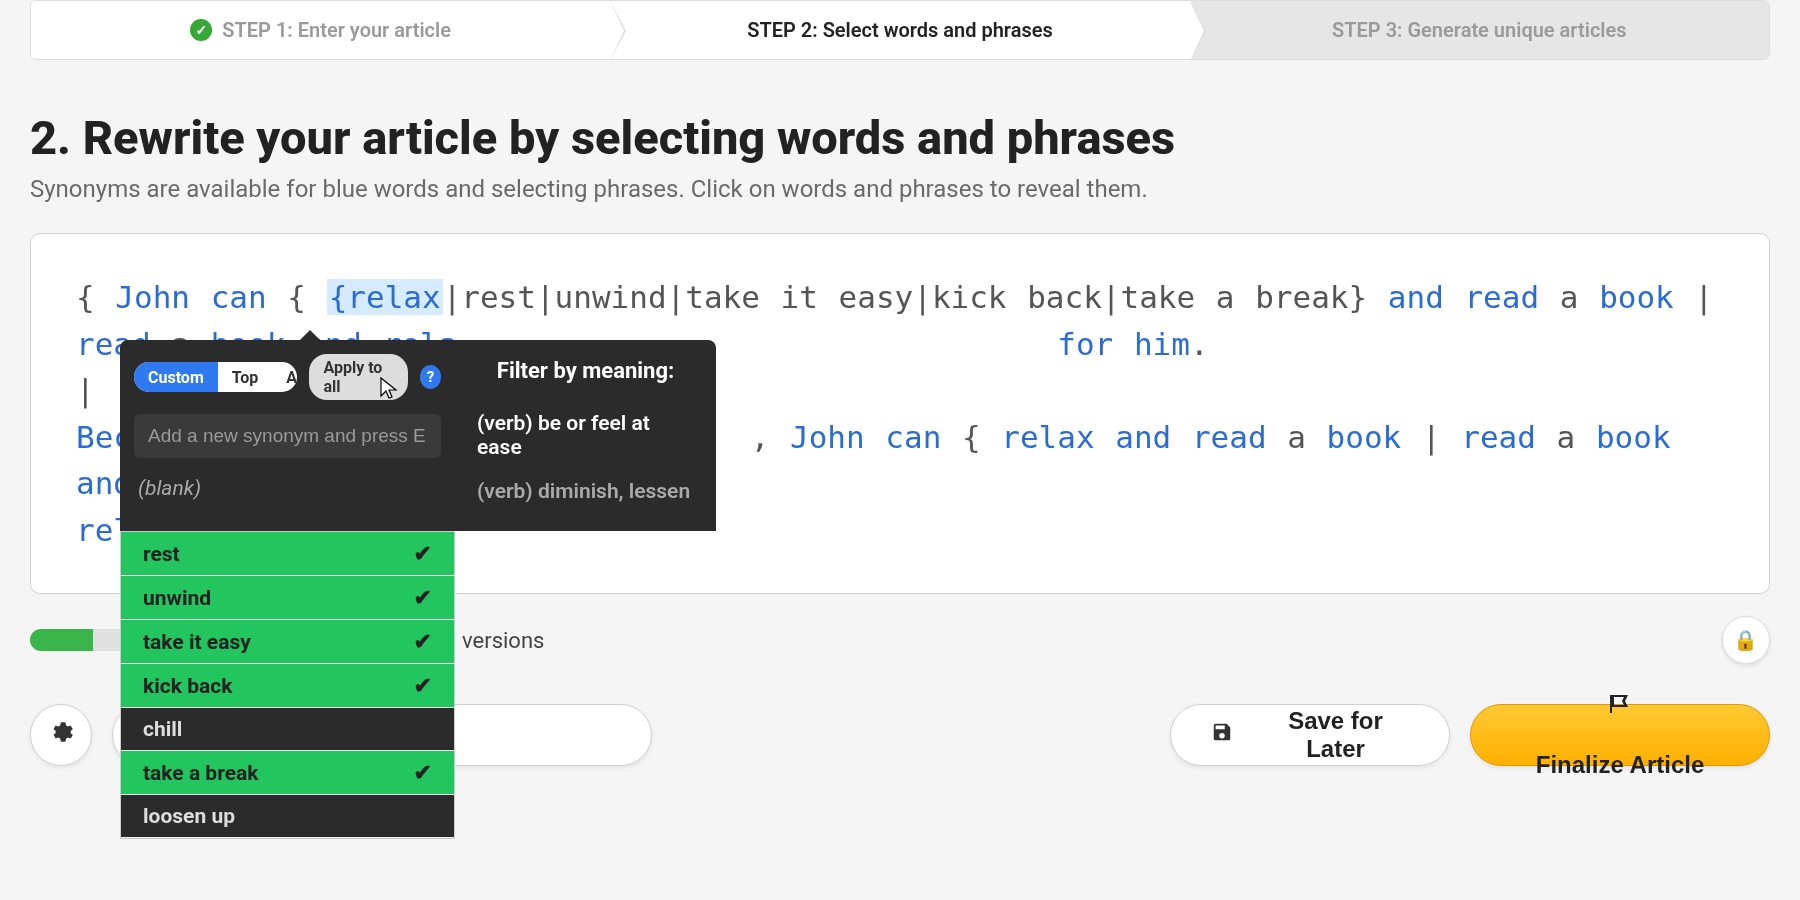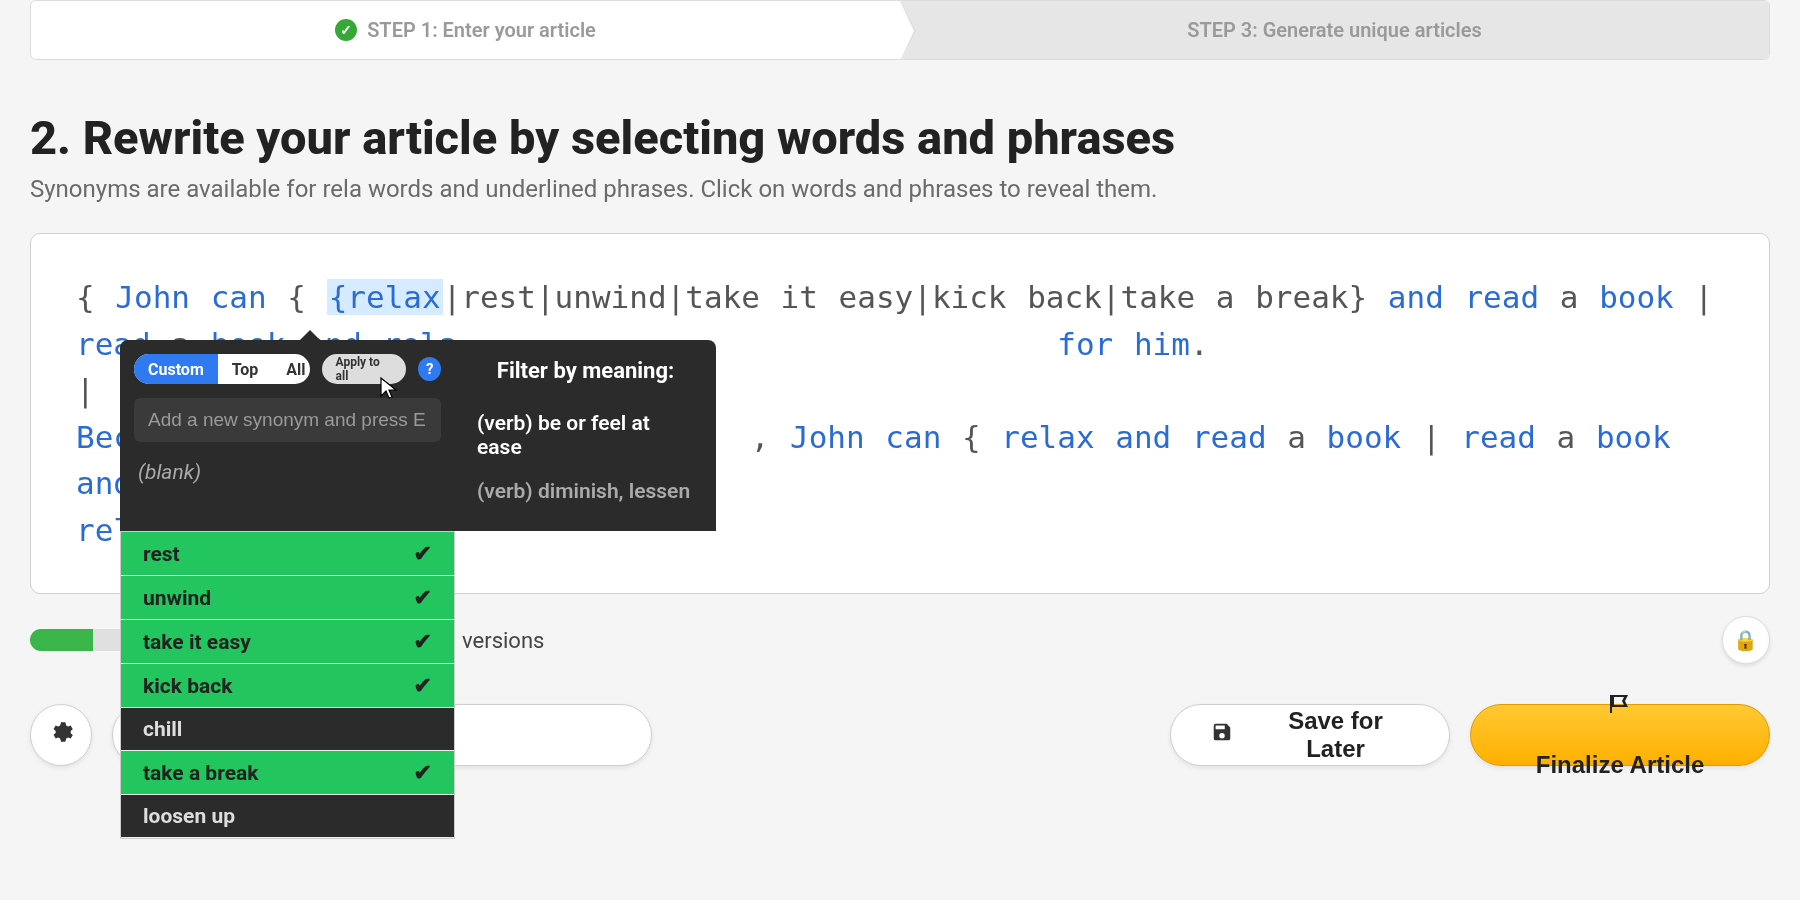--- a/index.html
+++ b/index.html
@@ -194,23 +194,23 @@
   font-size: 16px;
   font-weight: 700;
   display: flex; align-items: center;
   color: #333;
   cursor: pointer;
 }
 .pill.sel { background: #2f7af0; color: #fff; }
 .pill-single {
   background: #ddd;
   border-radius: 18px;
-  height: 30px;
+  height: 46px;
   padding: 0 14px;
-  font-size: 12px;
+  font-size: 16px;
   font-weight: 700;
   display: flex; align-items: center;
   color: #333;
   cursor: pointer;
   margin-left: 6px;
 }
 .help-circle {
   width: 24px; height: 24px;
   border-radius: 50%;
   background: #2f7af0;
@@ -299,27 +299,30 @@
 }
 </style>
 </head>
 <body>
 
 <div class="stepper">
   <div class="step done">
     <span class="check-circle">✓</span>
     <span>STEP 1: Enter your article</span>
   </div>
+  <div class="step active">
+    <span>STEP 2: Select words and phrases</span>
+  </div>
   <div class="step future">
     <span>STEP 3: Generate unique articles</span>
   </div>
 </div>
 
 <h1 class="page-heading">2. Rewrite your article by selecting words and phrases</h1>
-<p class="page-sub">Synonyms are available for rela words and underlined phrases. Click on words and phrases to reveal them.</p>
+<p class="page-sub">Synonyms are available for blue words and selecting phrases. Click on words and phrases to reveal them.</p>
 
 <div class="editor-box">
   <div class="editor-content">
     <span>{ </span><span class="blue">John</span><span class="blue"> can</span><span> { </span><span class="blue hl">{relax</span><span>|rest|unwind|take it easy|kick back|take a break}</span><span class="blue"> and read</span><span> a </span><span class="blue">book</span><span> | </span><span class="blue">read</span><span> a </span><span class="blue">book and</span>
     <span class="blue">rela</span><span style="display:inline-block;width:600px"></span><span class="blue">for him</span><span>.</span><br>
     <span>|</span><br>
     <span class="blue">Beca</span><span style="display:inline-block;width:600px"></span><span>, </span><span class="blue">John can</span><span> { </span><span class="blue">relax and read</span><span> a </span><span class="blue">book</span><span> | </span><span class="blue">read</span><span> a </span><span class="blue">book and</span><br>
     <span class="blue">rela</span>
   </div>
 </div>

